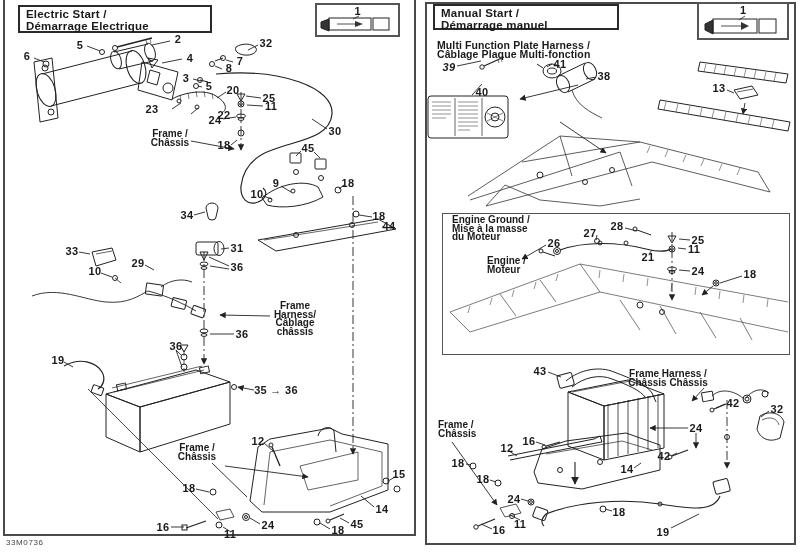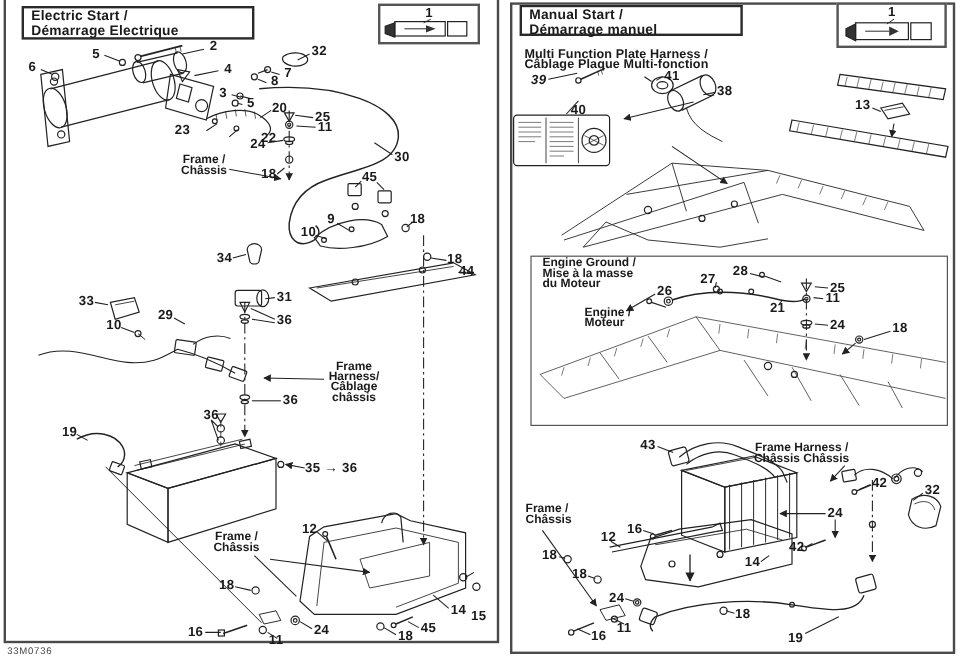--- a/index.html
+++ b/index.html
@@ -436,21 +436,21 @@
       <div class="callout" style="left: 58px; top: 360px;">19</div>
       <div class="callout" style="left: 276px; top: 390px;">35 → 36</div>
       <div class="callout" style="left: 258px; top: 441px;">12</div>
       <div class="callout" style="left: 189px; top: 488px;">18</div>
       <div class="callout" style="left: 163px; top: 527px;">16</div>
       <div class="callout" style="left: 230px; top: 534px;">11</div>
       <div class="callout" style="left: 268px; top: 525px;">24</div>
       <div class="callout" style="left: 338px; top: 530px;">18</div>
       <div class="callout" style="left: 357px; top: 524px;">45</div>
       <div class="callout" style="left: 382px; top: 509px;">14</div>
-      <div class="callout" style="left: 399px; top: 474px; margin-top: 40px;">15</div>
+      <div class="callout" style="left: 399px; top: 474px;">15</div>
       <div class="callout" style="left: 449px; top: 67px; font-style: italic;">39</div>
       <div class="callout" style="left: 560px; top: 64px;">41</div>
       <div class="callout" style="left: 482px; top: 92px;">40</div>
       <div class="callout" style="left: 604px; top: 76px;">38</div>
       <div class="callout" style="left: 719px; top: 88px;">13</div>
       <div class="callout" style="left: 617px; top: 226px;">28</div>
       <div class="callout" style="left: 590px; top: 233px;">27</div>
       <div class="callout" style="left: 554px; top: 243px;">26</div>
       <div class="callout" style="left: 698px; top: 240px;">25</div>
       <div class="callout" style="left: 694px; top: 249px;">11</div>

